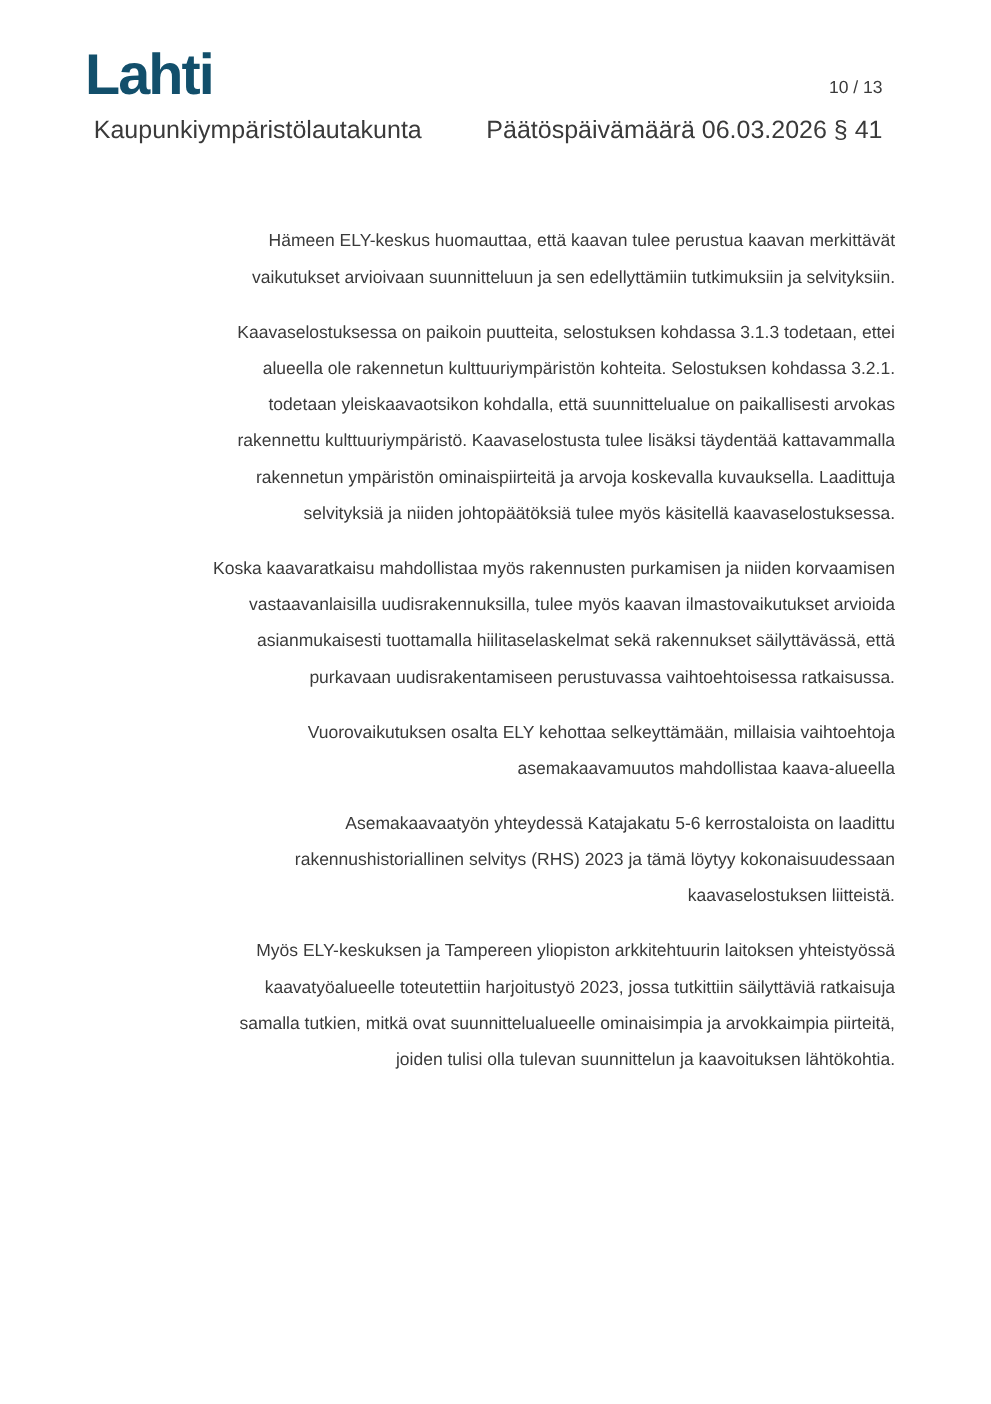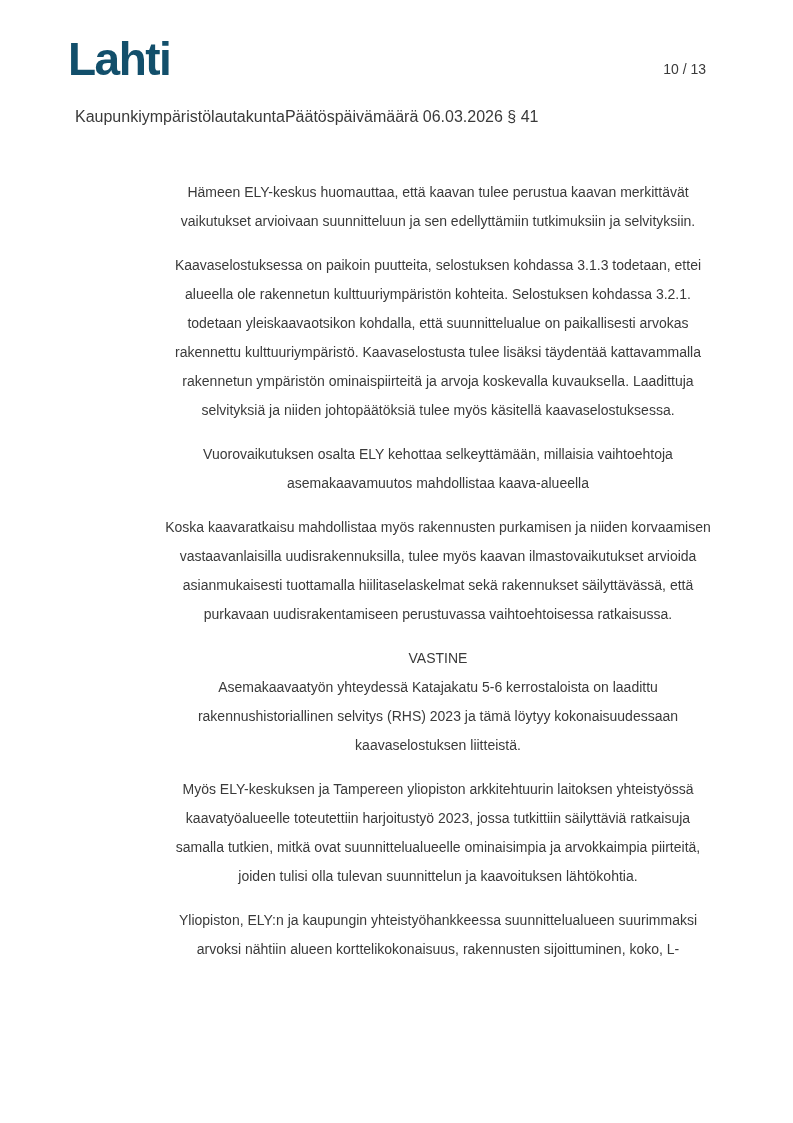--- a/index.html
+++ b/index.html
@@ -30,37 +30,38 @@
   .page-number {
     position: absolute;
     top: 61px;
     right: 75px;
     font-size: 14px;
     color: #3a3a3a;
   }
   
   .header-row {
     position: absolute;
-    top: 108px;
+    top: 93px;
     left: 75px;
     right: 75px;
     display: flex;
-    font-size: 16px;
+    justify-content: space-between;
+    font-size: 20px;
     color: #3a3a3a;
   }
   
   .body-text {
     position: absolute;
     top: 178px;
     left: 160px;
     width: 556px;
     font-size: 14px;
     line-height: 29px;
     color: #3a3a3a;
-    text-align: center;
+    text-align: right;
   }
   .para {
     margin: 0 0 15px 0;
   }
   .para.tight {
     margin-bottom: 0;
   }
 </style>
 </head>
 <body>
@@ -72,21 +73,19 @@
   <div class="page-number">10 / 13</div>
 
   <div class="header-row">
     <span>Kaupunkiympäristölautakunta</span>
     <span>Päätöspäivämäärä 06.03.2026 § 41</span>
   </div>
 
   <div class="body-text">
     <p class="para">Hämeen ELY-keskus huomauttaa, että kaavan tulee perustua kaavan merkittävät vaikutukset arvioivaan suunnitteluun ja sen edellyttämiin tutkimuksiin ja selvityksiin.</p>
     <p class="para">Kaavaselostuksessa on paikoin puutteita, selostuksen kohdassa 3.1.3 todetaan, ettei alueella ole rakennetun kulttuuriympäristön kohteita. Selostuksen kohdassa 3.2.1. todetaan yleiskaavaotsikon kohdalla, että suunnittelualue on paikallisesti arvokas rakennettu kulttuuriympäristö. Kaavaselostusta tulee lisäksi täydentää kattavammalla rakennetun ympäristön ominaispiirteitä ja arvoja koskevalla kuvauksella. Laadittuja selvityksiä ja niiden johtopäätöksiä tulee myös käsitellä kaavaselostuksessa.</p>
+    <p class="para">Koska kaavaratkaisu mahdollistaa myös rakennusten purkamisen ja niiden korvaamisen vastaavanlaisilla uudisrakennuksilla, tulee myös kaavan ilmastovaikutukset arvioida asianmukaisesti tuottamalla hiilitaselaskelmat sekä rakennukset säilyttävässä, että purkavaan uudisrakentamiseen perustuvassa vaihtoehtoisessa ratkaisussa.</p>
     <p class="para">Vuorovaikutuksen osalta ELY kehottaa selkeyttämään, millaisia vaihtoehtoja asemakaavamuutos mahdollistaa kaava-alueella</p>
-    <p class="para">Koska kaavaratkaisu mahdollistaa myös rakennusten purkamisen ja niiden korvaamisen vastaavanlaisilla uudisrakennuksilla, tulee myös kaavan ilmastovaikutukset arvioida asianmukaisesti tuottamalla hiilitaselaskelmat sekä rakennukset säilyttävässä, että purkavaan uudisrakentamiseen perustuvassa vaihtoehtoisessa ratkaisussa.</p>
-    <p class="para tight">VASTINE</p>
     <p class="para">Asemakaavaatyön yhteydessä Katajakatu 5-6 kerrostaloista on laadittu rakennushistoriallinen selvitys (RHS) 2023 ja tämä löytyy kokonaisuudessaan kaavaselostuksen liitteistä.</p>
     <p class="para">Myös ELY-keskuksen ja Tampereen yliopiston arkkitehtuurin laitoksen yhteistyössä kaavatyöalueelle toteutettiin harjoitustyö 2023, jossa tutkittiin säilyttäviä ratkaisuja samalla tutkien, mitkä ovat suunnittelualueelle ominaisimpia ja arvokkaimpia piirteitä, joiden tulisi olla tulevan suunnittelun ja kaavoituksen lähtökohtia.</p>
-    <p class="para">Yliopiston, ELY:n ja kaupungin yhteistyöhankkeessa suunnittelualueen suurimmaksi arvoksi nähtiin alueen korttelikokonaisuus, rakennusten sijoittuminen, koko, L-</p>
   </div>
 
 </div>
 
 </body></html>

